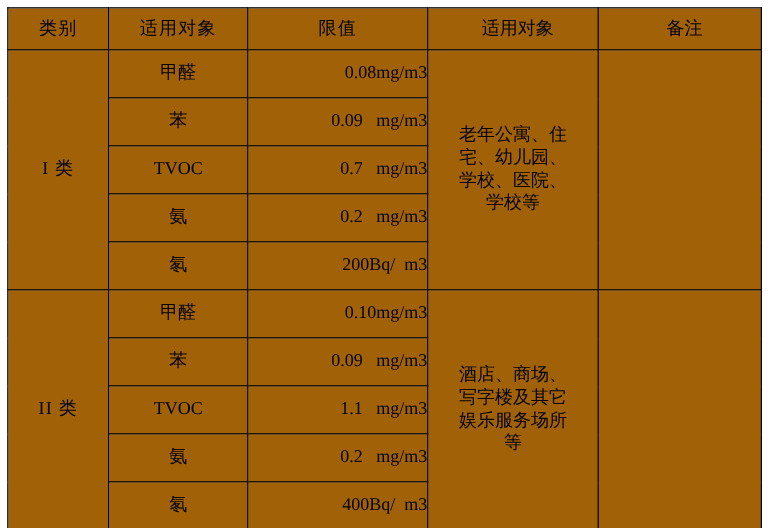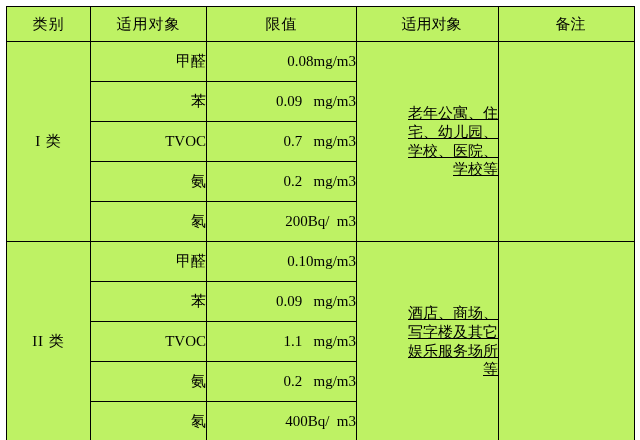--- a/index.html
+++ b/index.html
@@ -29,21 +29,21 @@
     margin-top: 2px;
     margin-left: 2px;
   }
   table.limits td, table.limits th {
     border: 1px solid #000000;
     padding: 0;
     font-weight: normal;
     font-size: 15px;
     line-height: 1.25;
     vertical-align: middle;
-    background: #bef264;
+    background: #a16207;
   }
   
   col.c-category { width: 84px; }
   col.c-item     { width: 116px; }
   col.c-limit    { width: 150px; }
   col.c-target   { width: 142px; }
   col.c-remark   { width: 136px; }
 
   .hdr {
     height: 34px;
@@ -59,38 +59,37 @@
   .row-cell {
     height: 39px;
   }
   .cat-cell {
     text-align: center;
     font-size: 15px;
     letter-spacing: 1px;
     margin-left: 20px;
   }
   .item-cell {
-    text-align: right;
+    text-align: center;
     font-size: 15px;
     margin-left: 22px;
   }
   .limit-cell {
     text-align: right;
     padding-left: 10px;
     font-size: 15px;
     white-space: pre;
     font-family: "Liberation Serif", "DejaVu Serif", serif;
   }
   .target-cell {
-    text-align: right;
+    text-align: center;
     padding: 4px 6px 4px 8px;
     font-size: 15px;
     line-height: 1.55;
     vertical-align: middle;
-    text-decoration: underline;
   }
   .remark-cell {
     background: #ffffff;
   }
   .target-cell .tline { display: block; }
 </style>
 </head>
 <body>
 
 <div class="sheet">

